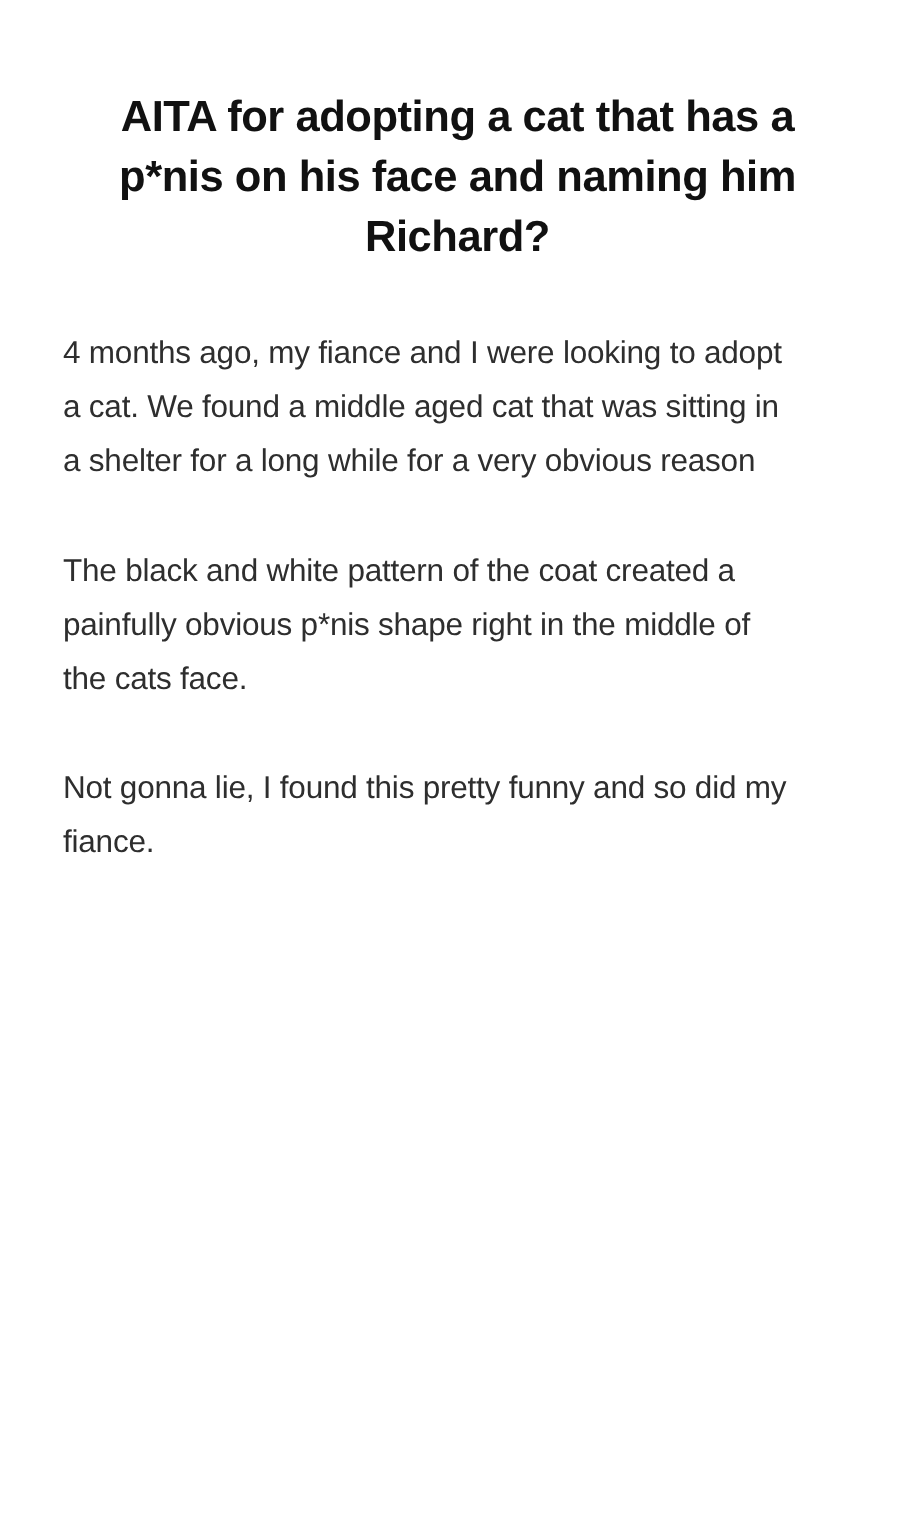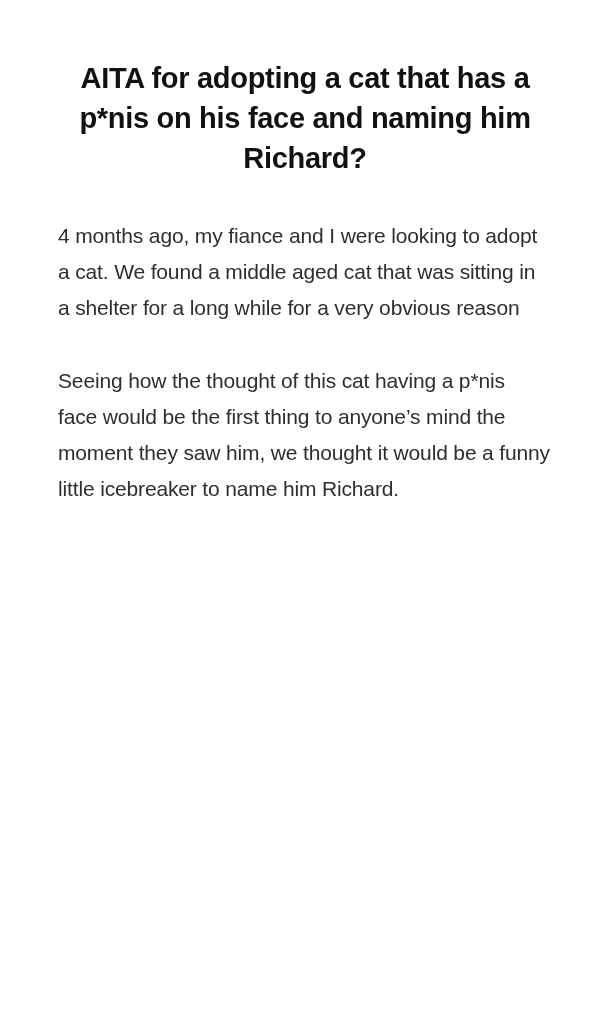--- a/index.html
+++ b/index.html
@@ -21,21 +21,21 @@
     text-align: center;
     font-size: 29px;
     line-height: 40px;
     font-weight: 700;
     color: #111111;
     letter-spacing: -0.3px;
     white-space: pre-line;
   }
   .body {
     margin-top: 40px;
-    padding: 0 38px 0 58px;
+    padding: 0 38px 0 42px;
   }
   .body p {
     margin: 0 0 37px 0;
     font-size: 21px;
     line-height: 36px;
     font-weight: 400;
     color: #2e2e2e;
     letter-spacing: -0.15px;
     white-space: pre;
   }
@@ -44,18 +44,19 @@
 <body>
 
 <div class="page">
   <h1 class="title">AITA for adopting a cat that has a
 p*nis on his face and naming him
 Richard?</h1>
   <div class="body">
     <p>4 months ago, my fiance and I were looking to adopt
 a cat. We found a middle aged cat that was sitting in
 a shelter for a long while for a very obvious reason</p>
-    <p>Seeing how the thought of this cat having a p*nis
-face would be the first thing to anyone’s mind the
-moment they saw him, we thought it would be a funny
-little icebreaker to name him Richard.</p>
+    <p>The black and white pattern of the coat created a
+painfully obvious p*nis shape right in the middle of
+the cats face.</p>
+    <p>Not gonna lie, I found this pretty funny and so did my
+fiance.</p>
   </div>
 </div>
 
 </body></html>

